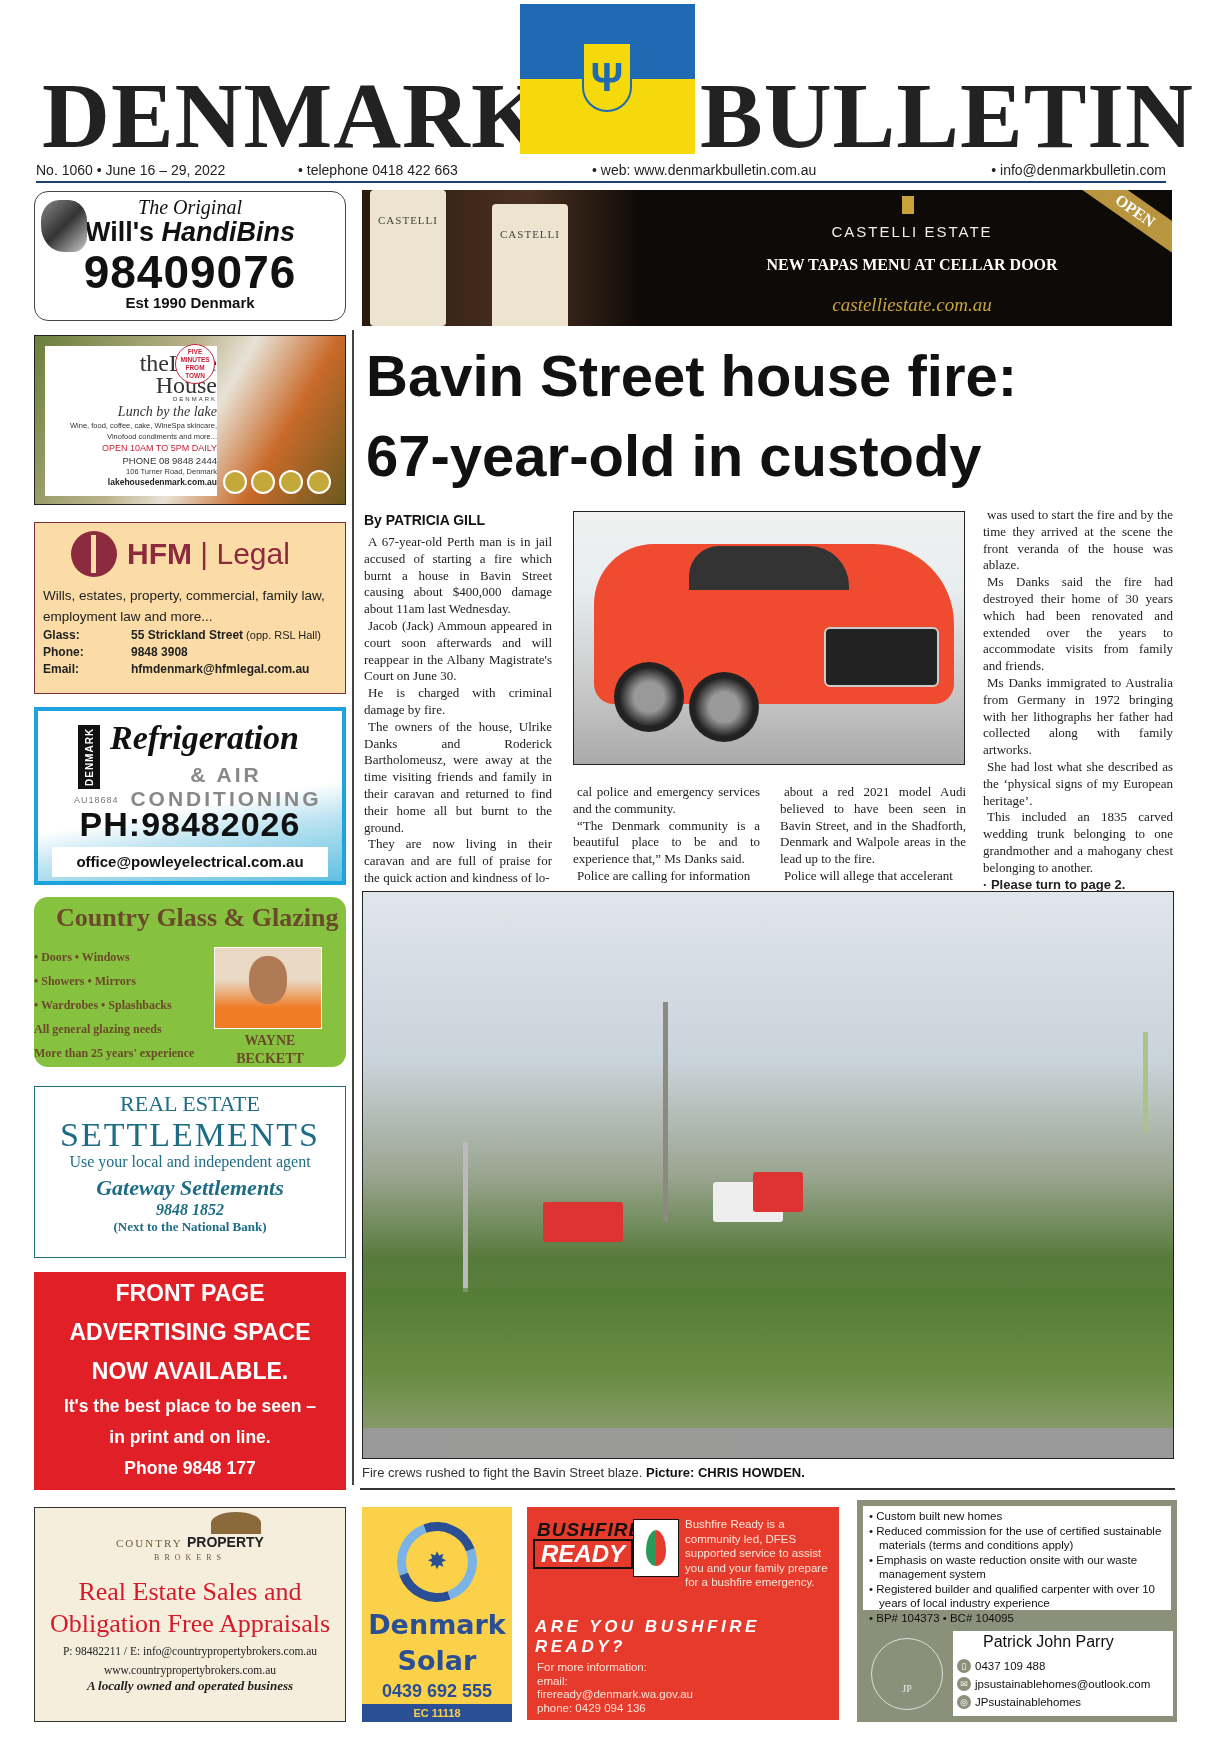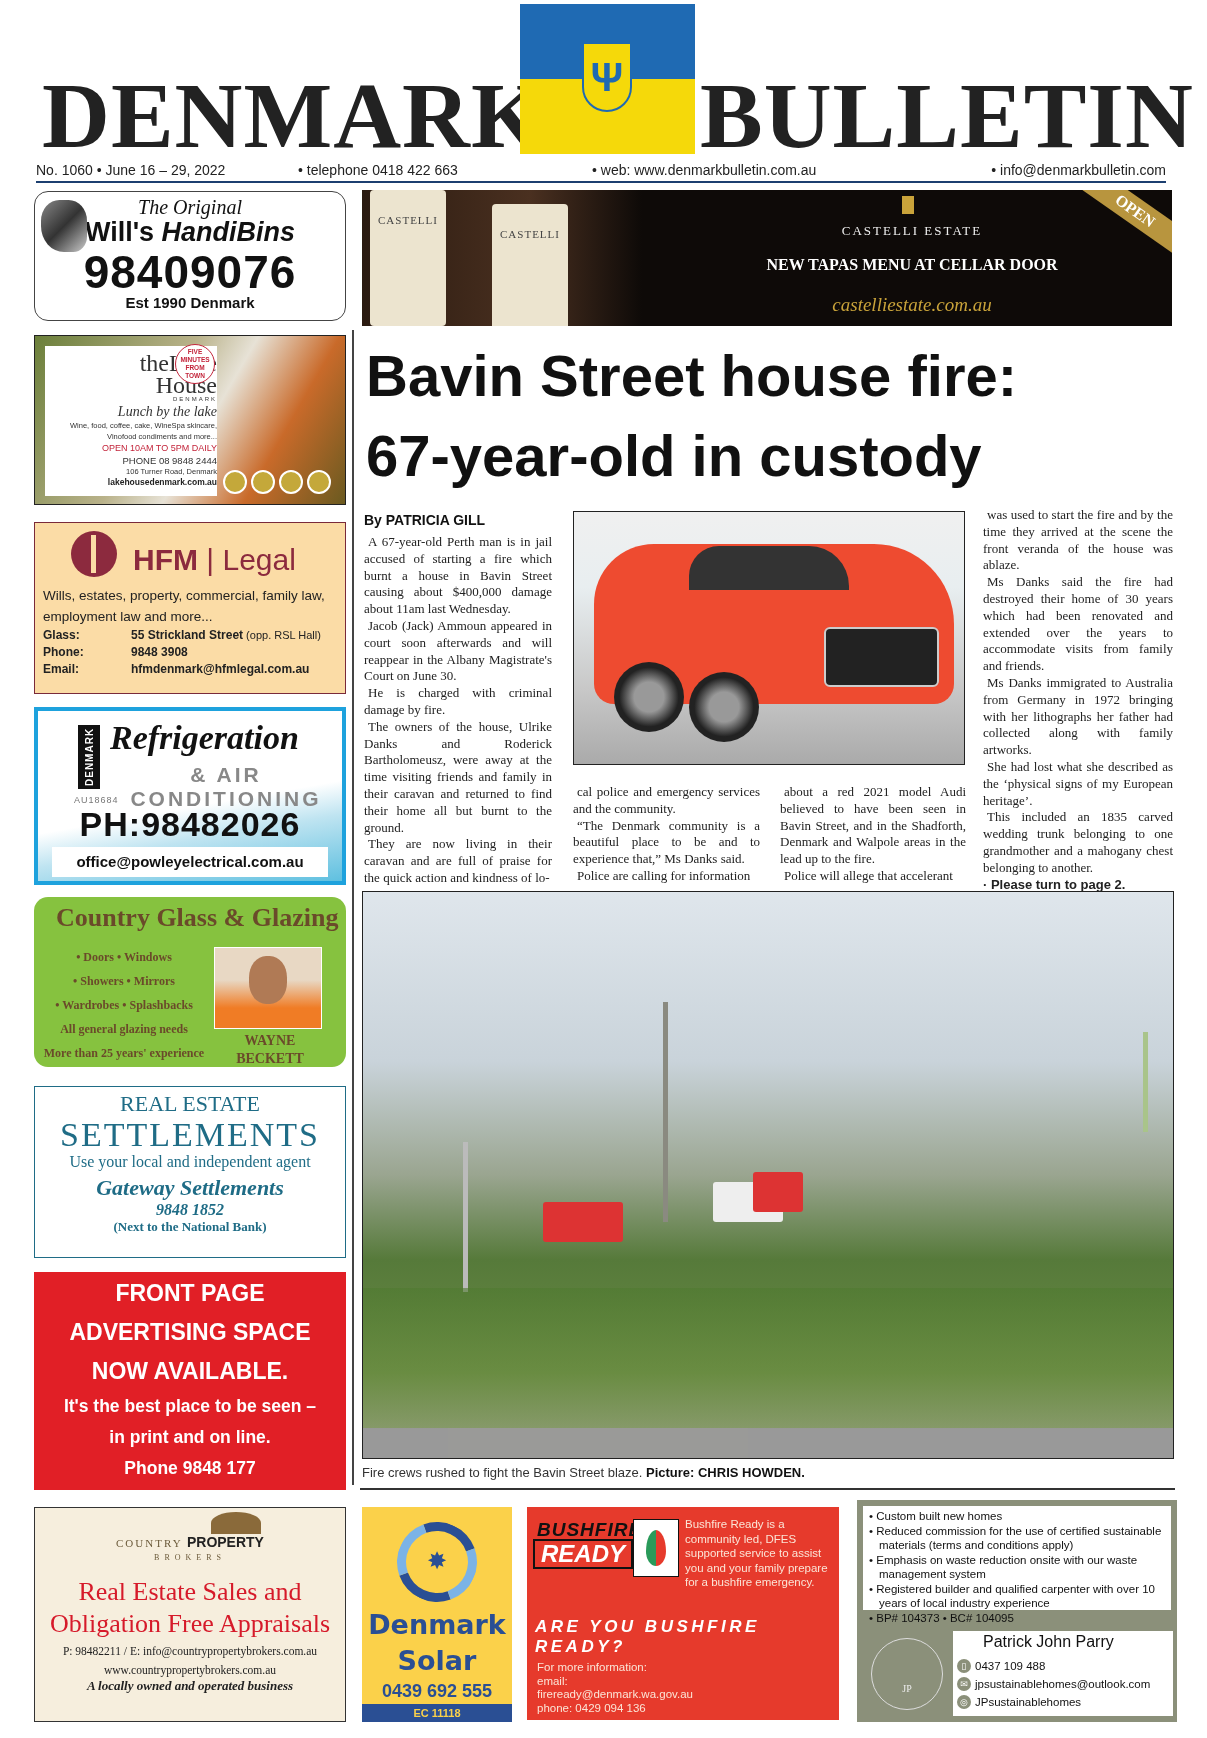--- a/index.html
+++ b/index.html
@@ -30,40 +30,40 @@
 .lh-dk{font-size:6px;letter-spacing:2px;color:#333}
 .lh-lunch{font-family:"Liberation Serif",serif;font-style:italic;font-size:14px;color:#333;margin-top:2px}
 .lh-small{font-size:7.5px;color:#333;line-height:11px}
 .lh-open{font-size:9px;color:#c3243a;margin-top:1px}
 .lh-phone{font-size:9.5px;color:#333;margin-top:2px}
 .lh-url{font-size:8.5px;font-weight:bold;color:#222}
 .five{position:absolute;left:140px;top:8px;width:40px;height:40px;border:1.5px solid #c3243a;border-radius:50%;font-size:6.5px;color:#c3243a;font-weight:bold;display:flex;align-items:center;justify-content:center;text-align:center;line-height:8px;background:#fff;z-index:2}
 .medals{position:absolute;left:188px;bottom:10px;display:flex;gap:4px}
 .medals div{width:24px;height:24px;border-radius:50%;background:#c4a83a;border:2px solid #fff}
 .hfm{top:522px;height:172px;background:#fbdca6;border:1.5px solid #7a2a3a;padding:8px}
-.hfm-logo{display:flex;align-items:flex-end;gap:16px;margin-left:28px}
+.hfm-logo{display:flex;align-items:center;gap:10px;margin-left:28px}
 .hfm-circle{width:46px;height:46px;border-radius:50%;background:#8c2a3e;position:relative}
 .hfm-circle:after{content:"";position:absolute;left:20px;top:4px;width:5px;height:38px;background:#fbdca6}
 .hfm-name{font-size:30px;color:#8c2a3e}
 .hfm-name b{font-weight:bold}
 .hfm-desc{font-size:13.5px;color:#222;line-height:21px;margin-top:8px}
 .hfm-row{display:flex;font-size:12px;line-height:17px;color:#222}
 .hfm-row .k{width:88px;font-weight:bold}
 .hfm-row .v{font-weight:bold}
 .hfm-row .v small{font-weight:normal;font-size:11px}
 .refrig{top:707px;height:178px;border:4px solid #1ea2dd;background:linear-gradient(170deg,#fff 55%,#bfe4f1 70%,#5fc0e0 100%);text-align:center}
 .dk-tag{position:absolute;left:40px;top:14px;width:22px;height:64px;background:#111;color:#fff;font-size:10px;font-weight:bold;writing-mode:vertical-rl;transform:rotate(180deg);display:flex;align-items:center;justify-content:center;letter-spacing:1px}
 .ref-title{position:absolute;left:72px;top:8px;font-family:"Liberation Serif",serif;font-style:italic;font-weight:bold;font-size:34px;color:#111}
 .ref-ac{position:absolute;left:72px;top:52px;font-size:21px;font-weight:bold;color:#888;letter-spacing:3px}
 .ref-au{position:absolute;left:36px;top:84px;font-size:9px;color:#777;letter-spacing:1px}
 .ref-ph{position:absolute;left:0;right:0;top:94px;font-family:"Liberation Sans Narrow","Liberation Sans",sans-serif;font-size:34px;font-weight:bold;color:#111;letter-spacing:1px}
 .ref-mail{position:absolute;left:14px;right:14px;top:136px;height:30px;background:#fff;font-size:15px;font-weight:bold;line-height:30px;color:#111}
 .glass{top:897px;height:170px;background:#86c23f;border-radius:14px;color:#6a4a2a;font-family:"Liberation Serif",serif}
 .glass .t{position:absolute;left:22px;top:6px;font-size:26px;font-weight:bold;white-space:nowrap}
-.glass .l{position:absolute;left:0;width:180px;text-align:center;font-size:12px;font-weight:bold;line-height:24px;top:48px}
+.glass .l{position:absolute;left:0;width:180px;font-size:12px;font-weight:bold;line-height:24px;top:48px}
 .glass .photo{position:absolute;left:180px;top:50px;width:108px;height:82px;background:linear-gradient(#e8d8c4 40%,#f07c25 75%);border:1.5px solid #fff}
 .glass .photo:before{content:"";position:absolute;left:34px;top:8px;width:38px;height:48px;border-radius:45%;background:#b07a55}
 .glass .n{position:absolute;left:180px;width:112px;text-align:center;top:135px;font-size:14px;font-weight:bold;line-height:18px}
 .settle{top:1086px;height:172px;border:1.5px solid #1f6c86;text-align:center;color:#1f6c86;font-family:"Liberation Serif",serif}
 .settle .a{font-size:22px;margin-top:4px}
 .settle .b{font-size:34px;letter-spacing:2px;line-height:36px}
 .settle .c{font-size:16px}
 .settle .d{font-size:22px;font-style:italic;font-weight:bold;margin-top:4px}
 .settle .e{font-size:16px;font-style:italic;font-weight:bold;line-height:18px}
 .settle .f{font-size:13px;font-weight:bold}
@@ -75,21 +75,21 @@
 .cpb-logo b{font-family:"Liberation Sans",sans-serif;font-size:14px;color:#222;letter-spacing:0}
 .cpb-tree{position:absolute;left:176px;top:4px;width:50px;height:22px;background:#8a6a3a;border-radius:50% 50% 0 0}
 .cpb-head{font-size:26px;color:#d61a2a;line-height:32px;margin-top:14px}
 .cpb-contact{font-size:11.5px;line-height:15px;color:#222;margin-top:4px}
 .cpb-tag{font-size:13px;font-style:italic;font-weight:bold;color:#222}
 
 .vrule{position:absolute;left:352px;top:330px;width:1.5px;height:1155px;background:#444}
 .castelli{position:absolute;left:362px;top:190px;width:810px;height:136px;background:#0e0a08;overflow:hidden}
 .bottles{position:absolute;left:0;top:0;width:280px;height:136px;background:linear-gradient(90deg,#2a1a10,#4a3020 60%,#0e0a08)}
 .bottle{position:absolute;top:0;width:76px;height:136px;background:#ece4cf;border-radius:4px;text-align:center;font-family:"Liberation Serif",serif;font-size:11px;letter-spacing:1px;color:#444;padding-top:24px}
-.cas-name{position:absolute;left:400px;top:33px;width:300px;text-align:center;color:#eee;font-family:Liberation Serif, serif;font-size:13px;letter-spacing:2px}
+.cas-name{position:absolute;left:400px;top:33px;width:300px;text-align:center;color:#eee;font-family:Liberation Sans, sans-serif;font-size:15px;letter-spacing:2px}
 .cas-tower{position:absolute;left:540px;top:6px;width:12px;height:18px;background:#c9a33a}
 .cas-menu{position:absolute;left:300px;top:66px;width:500px;text-align:center;color:#fff;font-family:"Liberation Serif",serif;font-weight:bold;font-size:16px}
 .cas-url{position:absolute;left:300px;top:104px;width:500px;text-align:center;color:#c9a33a;font-family:"Liberation Serif",serif;font-style:italic;font-size:19px}
 .cas-open{position:absolute;right:-28px;top:8px;width:130px;height:26px;background:#b8953e;transform:rotate(35deg);color:#fff;font-family:"Liberation Serif",serif;font-weight:bold;text-align:center;font-size:16px;line-height:26px}
 .headline{position:absolute;left:366px;top:336px;width:810px;font-weight:bold;font-size:58px;line-height:80px;letter-spacing:0}
 .byline{position:absolute;left:364px;top:512px;font-size:14px;font-weight:bold}
 .col{position:absolute;font-family:"Liberation Serif",serif;font-size:13px;line-height:16.8px;text-align:justify;color:#222}
 .col p{text-indent:4px}
 .col1{left:364px;top:534px;width:188px}
 .col2{left:573px;top:784px;width:187px}

